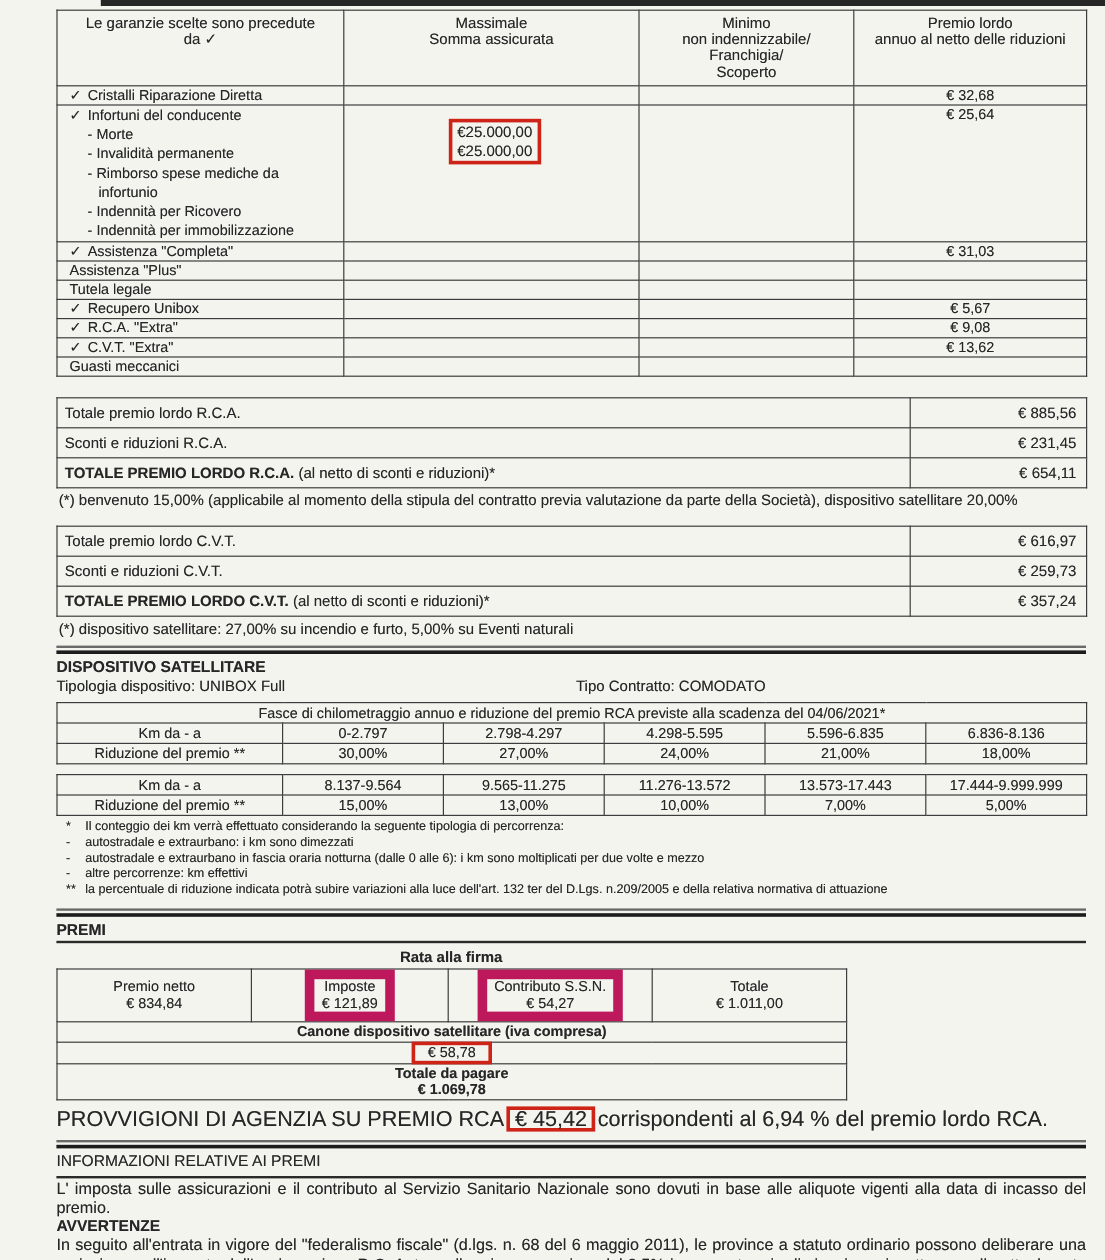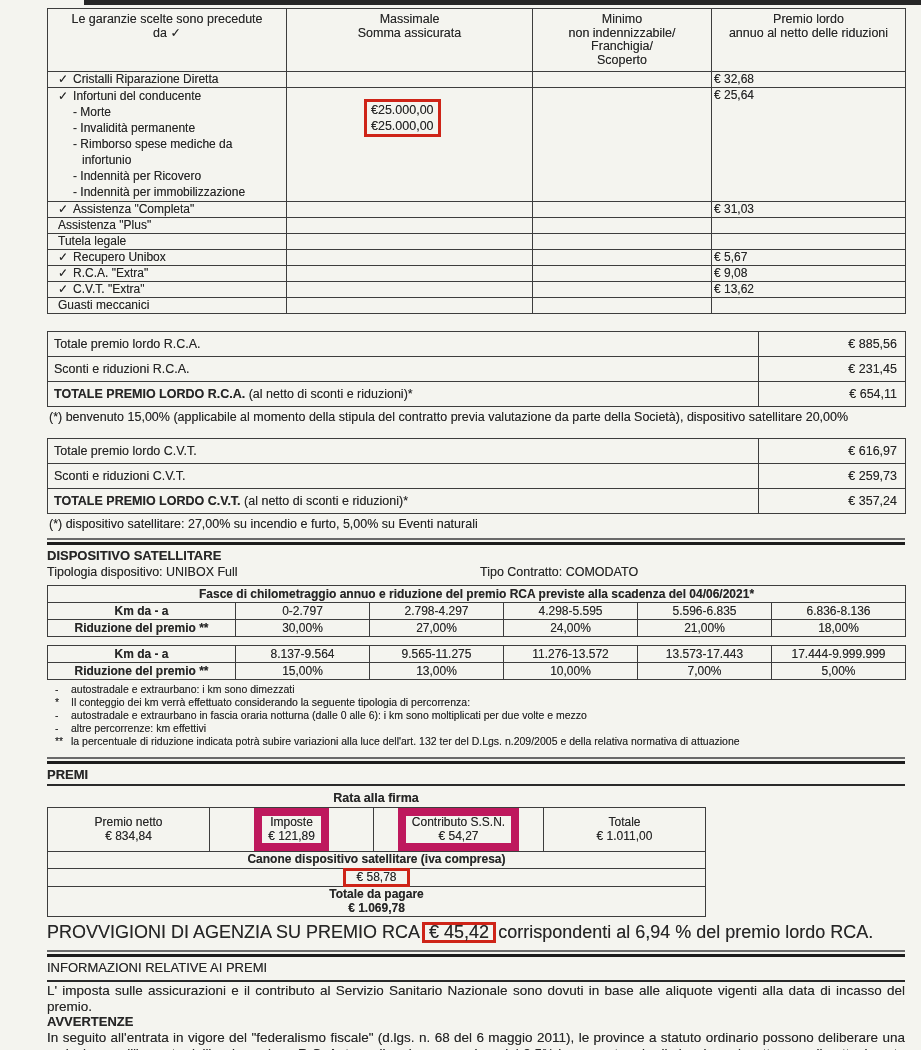--- a/index.html
+++ b/index.html
@@ -16,27 +16,27 @@
 
   
   .t1{width:858px;margin-top:8px}
   .t1 th,.t1 td{border:1px solid #3d3d3d;padding:0;vertical-align:top;font-weight:normal}
   .t1 thead th{
     font-size:12.5px;line-height:13.5px;text-align:center;
     white-space:pre-line;padding:4px 2px;height:54px;vertical-align:top
   }
   .t1 td{font-size:12px;line-height:13px}
   .t1 td.lab{padding:1px 4px 1px 10px}
-  .t1 td.prem{padding:1px 2px}
+  .t1 td.prem{text-align:center;padding:1px 2px}
   .t1 tr.tall td{height:111px}
   .mainlab{line-height:15px}
   .sub{line-height:16px;padding-left:24px;text-indent:-9px}
   .mass-cell{position:relative}
   .red-box{
-    position:absolute;top:11px;left:77px;
+    position:absolute;top:11px;left:87px;
     border:3px solid #ce2418;padding:0 4px;line-height:16px;font-size:12.5px
   }
   .chk{display:inline-block;margin-right:5px}
 
   
   .totals{width:858px}
   .totals td{border:1px solid #3d3d3d;font-size:12.5px;padding:5px 6px;line-height:14px}
   .totals td.val{text-align:right;padding-right:8px}
   .b{font-weight:bold}
   .note{font-size:12.5px;line-height:15px;margin:3px 0 0 2px}
@@ -45,21 +45,21 @@
   .rule2{margin-top:6px;height:2px;border-top:2px solid #6a6a6a;border-bottom:3px solid #1c1c1c}
   .rule1{border-top:2px solid #2a2a2a}
   .h-sect{font-weight:bold;font-size:13px;margin-top:3px;line-height:15px}
   .h-info{font-weight:normal;font-size:13px;line-height:15px;border-bottom:2px solid #2a2a2a;padding-bottom:5px;margin-top:3px}
 
   
   .tiprow{position:relative;font-size:12.5px;line-height:15px;margin-top:2px;height:16px}
   .tiprow .right{position:absolute;left:433px;top:0}
   .km{width:858px;margin-top:4px}
   .km td{border:1px solid #3d3d3d;font-size:12px;line-height:14px;text-align:center;padding:1px 2px}
-  .km td.hd{font-weight:bold}
+  .km td.hd{font-weight:normal}
   .km2{margin-top:8px}
   .footnotes{font-size:10.5px;line-height:13px;margin:3px 0 0 8px}
   .fn .mk{display:inline-block;width:16px;text-indent:0}
   .fn{padding-left:16px;text-indent:-16px}
 
   
   .rata{width:658px;text-align:center;font-weight:bold;font-size:12.5px;margin-top:5px;line-height:14px}
   .premi{width:658px;margin-top:2px}
   .premi td{border:1px solid #3d3d3d;text-align:center;font-size:12px;line-height:13.5px;padding:1px 2px}
   .rbox{display:inline-block;border:8px solid #be185d;padding:0 6px;margin:-1px 0}
@@ -275,22 +275,22 @@
         <td>15,00%</td>
         <td>13,00%</td>
         <td>10,00%</td>
         <td>7,00%</td>
         <td>5,00%</td>
       </tr>
     </tbody>
       </table>
 
     <div class="footnotes">
+      <div class="fn"><span class="mk">*</span><span>Il conteggio dei km verrà effettuato considerando la seguente tipologia di percorrenza:</span></div>
       <div class="fn"><span class="mk">-</span><span>autostradale e extraurbano: i km sono dimezzati</span></div>
-      <div class="fn"><span class="mk">*</span><span>Il conteggio dei km verrà effettuato considerando la seguente tipologia di percorrenza:</span></div>
       <div class="fn"><span class="mk">-</span><span>autostradale e extraurbano in fascia oraria notturna (dalle 0 alle 6): i km sono moltiplicati per due volte e mezzo</span></div>
       <div class="fn"><span class="mk">-</span><span>altre percorrenze: km effettivi</span></div>
       <div class="fn"><span class="mk">**</span><span>la percentuale di riduzione indicata potrà subire variazioni alla luce dell'art. 132 ter del D.Lgs. n.209/2005 e della relativa normativa di attuazione</span></div>
     </div>
 
     <div class="rule2" style="margin-top:9px"></div>
     <div class="h-sect">PREMI</div>
     <div class="rule1" style="margin-top:2px"></div>
     <div class="rata">Rata alla firma</div>
 

